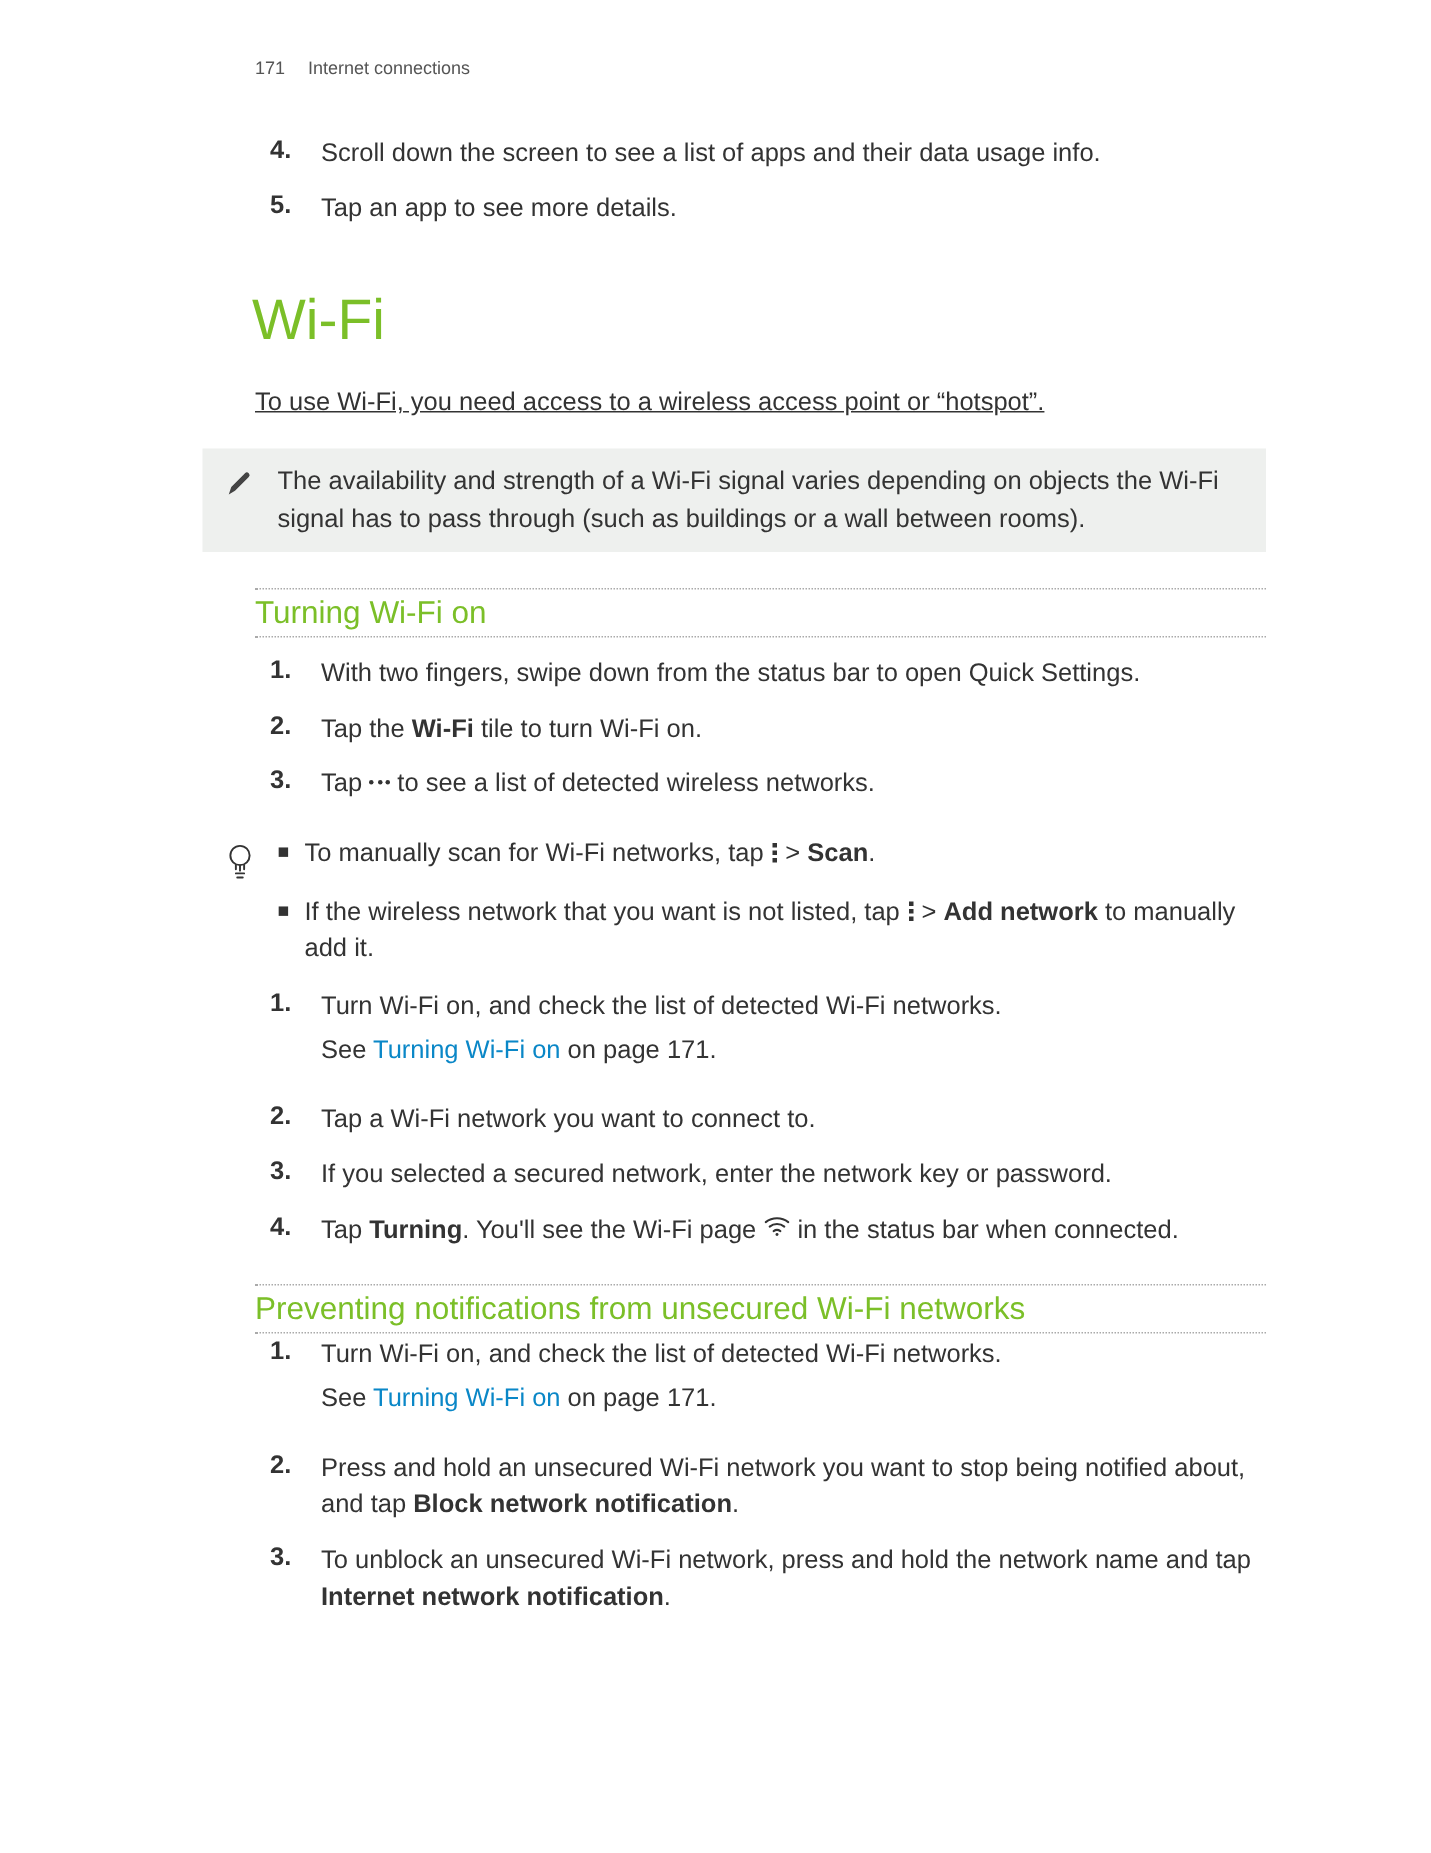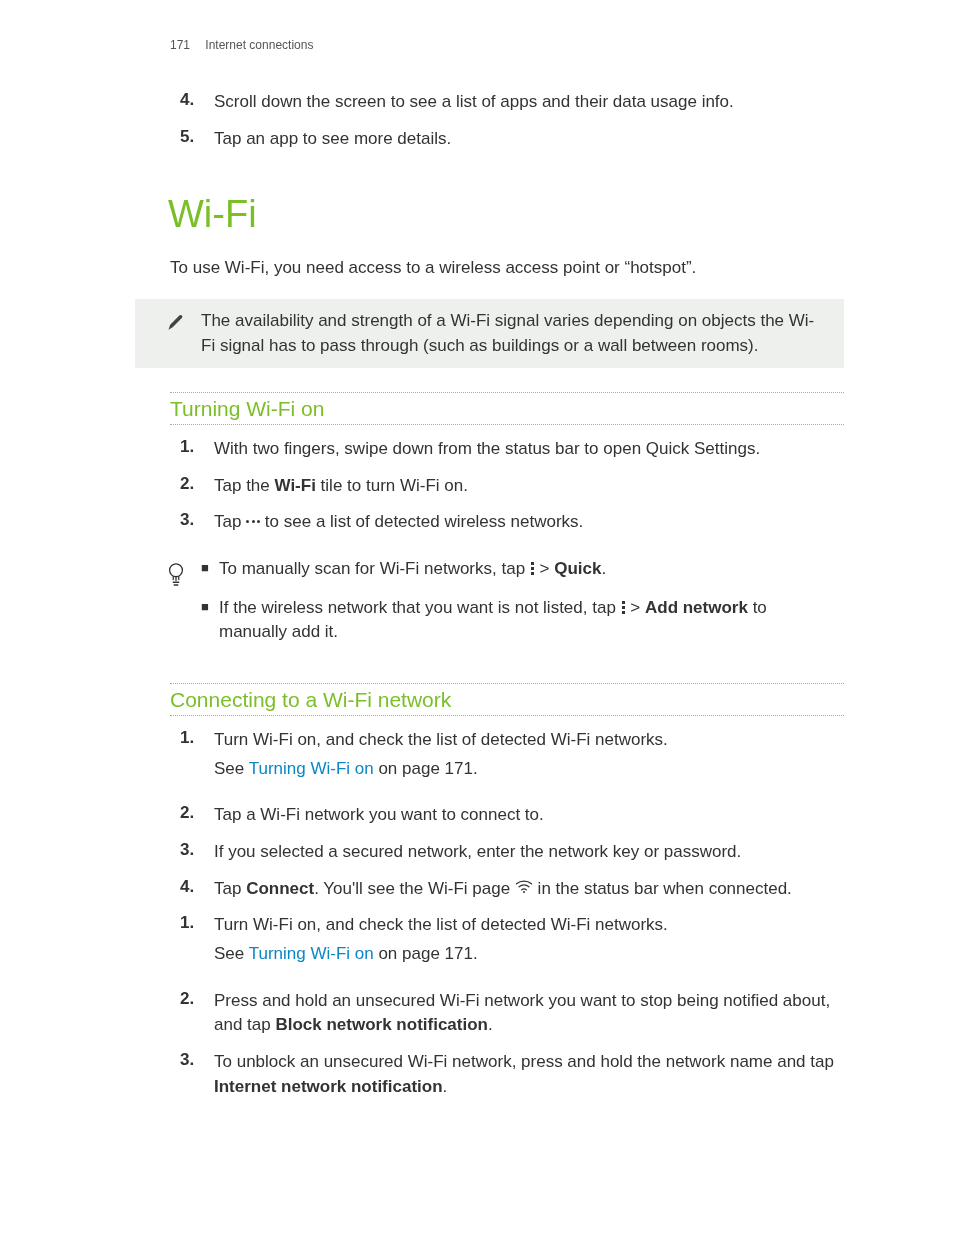--- a/index.html
+++ b/index.html
@@ -42,28 +42,29 @@
   }
   .h1 {
     color: #7bbf28;
     font-size: 38px;
     font-weight: 400;
     margin: 42px 0 20px -2px;
   }
   .lead {
     margin: 16px 0 18px 0;
     line-height: 1.45;
+    text-decoration: underline;
   }
   
   .boxwrap {
     margin-left: -35px;
   }
   .box {
     display: flex;
-    padding: 10px 18px 10px 16px;
+    padding: 10px 18px 10px 0;
   }
   .box.note { background: #eef0ee; }
   .box .icon {
     width: 50px;
     min-width: 50px;
     text-align: center;
     padding-top: 4px;
   }
   .box .content {
     flex: 1;
@@ -206,39 +207,38 @@
       </div>
       <div class="content">
         <ul>
           <li>
             <span class="bul">■</span>
             <span class="bt">
               <span>To manually scan for Wi-Fi networks, tap </span><span class="vdots">
                   <span></span>
                   <span></span>
                   <span></span>
-                </span><span> &gt; </span><span class="bold">Quick</span><span>.</span>
+                </span><span> &gt; </span><span class="bold">Scan</span><span>.</span>
             </span>
           </li>
           <li>
             <span class="bul">■</span>
             <span class="bt">
               <span>If the wireless network that you want is not listed, tap </span><span class="vdots">
                   <span></span>
                   <span></span>
                   <span></span>
                 </span><span> &gt; </span><span class="bold">Add network</span><span> to manually add it.</span>
             </span>
           </li>
         </ul>
       </div>
     </div>
   </div>
 
-  <div class="h2">Connecting to a Wi-Fi network</div>
 
   <ol class="num afterh2">
     <li>
       <span class="n">1.</span>
       <span class="t">
         <span>Turn Wi-Fi on, and check the list of detected Wi-Fi networks.</span>
         <div class="sub">
           <span>See </span><a class="xref">Turning Wi-Fi on</a><span> on page 171.</span>
         </div>
       </span>
@@ -247,30 +247,31 @@
       <span class="n">2.</span>
       <span class="t">Tap a Wi-Fi network you want to connect to.</span>
     </li>
     <li>
       <span class="n">3.</span>
       <span class="t">If you selected a secured network, enter the network key or password.</span>
     </li>
     <li>
       <span class="n">4.</span>
       <span class="t">
-        <span>Tap </span><span class="bold">Connect</span><span>. You'll see the Wi-Fi page </span><span class="mini"><svg width="18" height="14" viewBox="0 0 24 18" fill="none" stroke="#333" stroke-width="1.8" stroke-linecap="round">
+        <span>Tap </span><span class="bold">Turning</span><span>. You'll see the Wi-Fi page </span><span class="mini"><svg width="18" height="14" viewBox="0 0 24 18" fill="none" stroke="#333" stroke-width="1.8" stroke-linecap="round">
               <path d="M2 6 a16 16 0 0 1 20 0"></path>
               <path d="M5.5 10 a10 10 0 0 1 13 0"></path>
               <path d="M9 14 a5 5 0 0 1 6 0"></path>
               <circle cx="12" cy="17" r="1.3" fill="#333" stroke="none"></circle>
             </svg></span><span> in the status bar when connected.</span>
       </span>
     </li>
   </ol>
 
+  <div class="h2">Preventing notifications from unsecured Wi-Fi networks</div>
 
 
   <ol class="num">
     <li>
       <span class="n">1.</span>
       <span class="t">
         <span>Turn Wi-Fi on, and check the list of detected Wi-Fi networks.</span>
         <div class="sub">
           <span>See </span><a class="xref">Turning Wi-Fi on</a><span> on page 171.</span>
         </div>

